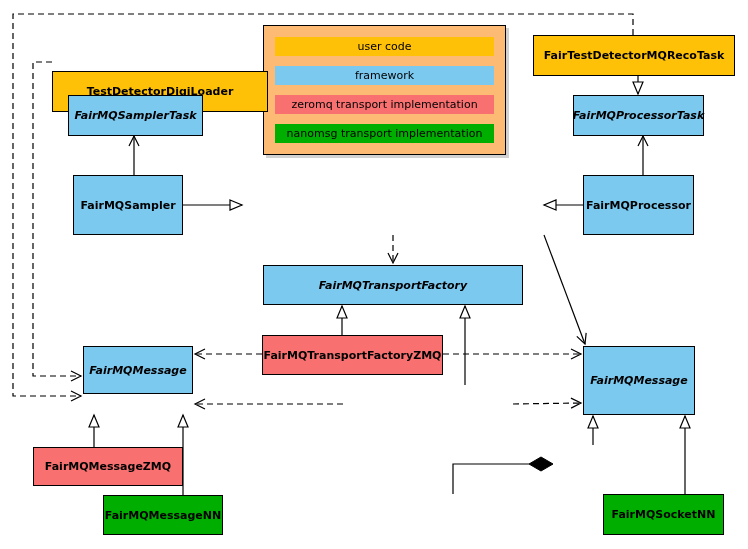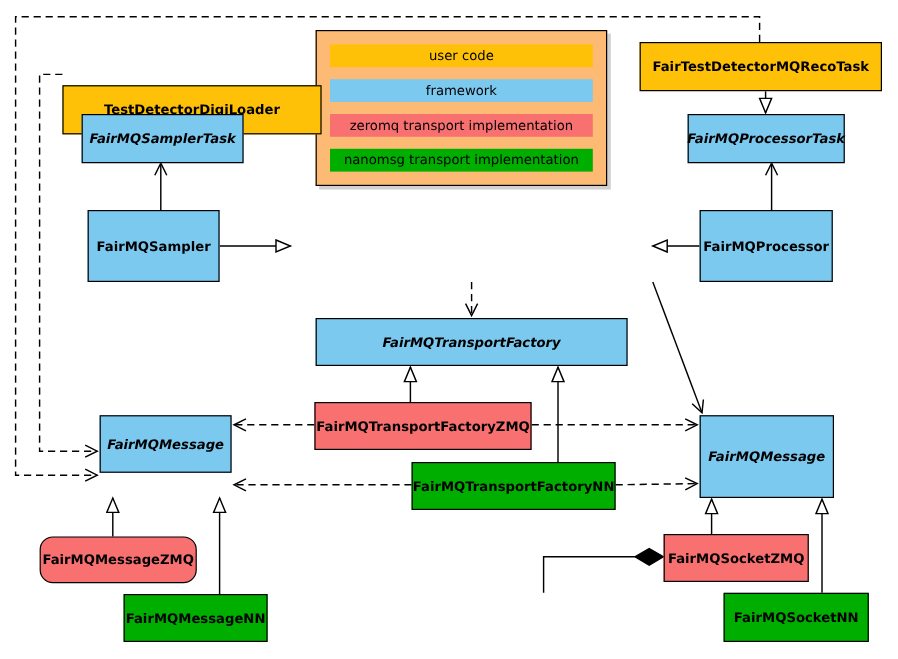--- a/index.html
+++ b/index.html
@@ -105,28 +105,26 @@
 
   <div class="node c-fw" style="left:73px;top:175px;width:110px;height:60px;">FairMQSampler</div>
 
 
   <div class="node c-fw" style="left:583px;top:175px;width:111px;height:60px;">FairMQProcessor</div>
 
   <div class="node c-fw abstract" style="left:263px;top:265px;width:260px;height:40px;">FairMQTransportFactory</div>
 
   <div class="node c-zmq" style="left:262px;top:335px;width:181px;height:40px;">FairMQTransportFactoryZMQ</div>
 
-  <div class="node c-nn" style="left:343px;top:385px;width:170px;height:40px;">FairMQTransportFactoryNN</div>
 
   <div class="node c-fw abstract" style="left:83px;top:346px;width:110px;height:48px;">FairMQMessage</div>
 
   <div class="node c-fw abstract" style="left:583px;top:346px;width:112px;height:69px;">FairMQMessage</div>
 
-  <div class="node c-zmq" style="left:33px;top:447px;width:131px;height:39px;border-radius:11px;">FairMQMessageZMQ</div>
+  <div class="node c-zmq" style="left:33px;top:447px;width:150px;height:39px;">FairMQMessageZMQ</div>
 
   <div class="node c-nn" style="left:103px;top:495px;width:120px;height:40px;">FairMQMessageNN</div>
 
-  <div class="node c-zmq" style="left:553px;top:445px;width:121px;height:40px;">FairMQSocketZMQ</div>
 
   <div class="node c-nn" style="left:603px;top:494px;width:121px;height:41px;">FairMQSocketNN</div>
 
 
 </div>
 
 </body></html>

